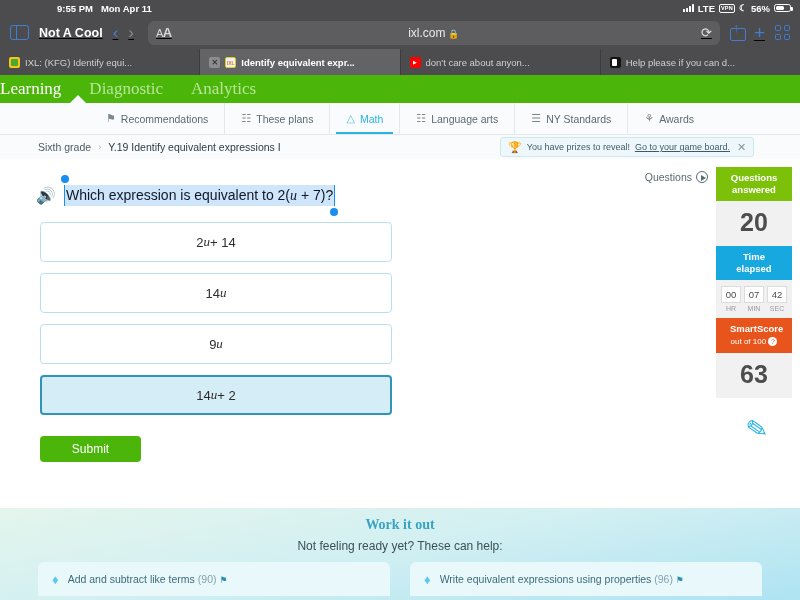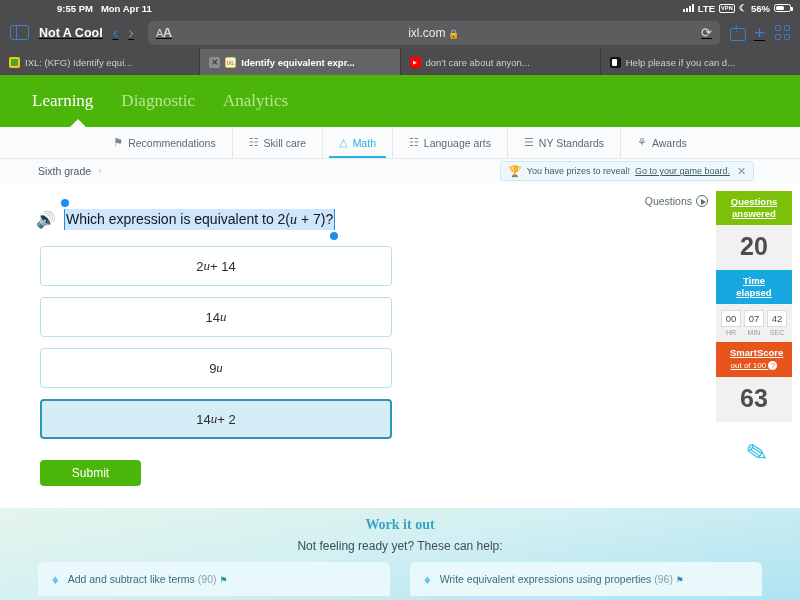--- a/index.html
+++ b/index.html
@@ -91,22 +91,22 @@
   .fav-purple::after { content:""; position:absolute; left:2px; top:2px; right:2px; bottom:2px;
       border-left:2px solid #fff; border-top:1px solid #fff; border-bottom:1px solid #fff; }
   .fav-yt { background: #ff0000; border-radius: 2px; }
   .fav-yt::after { content:"▶"; position:absolute; inset:0; color:#fff; font-size:5px;
       text-align:center; line-height:11px; }
   .fav-dark { background: #141414; }
   .fav-dark::after { content:""; position:absolute; left:2.5px; top:2px; width:5px; height:7px;
       background:#fff; border-radius:1px; }
 
   
-  .ixlnav { height: 52px; background: #4bb609; display: flex; align-items: center;
-    padding-left: 32px; gap: 28px; position: relative; }
+  .ixlnav { height: 28px; background: #4bb609; display: flex; align-items: center;
+    gap: 28px; position: relative; }
   .ixlnav a { font-family: "Liberation Serif", serif; font-size: 17px;
     color: #b8e59a; text-decoration: none; }
   .ixlnav a.active { color: #fff; }
   .nav-caret { position: absolute; bottom: 0; left: 70px; width: 0; height: 0;
     border-left: 8px solid transparent; border-right: 8px solid transparent;
     border-bottom: 8px solid #fafafa; }
 
   
   .subnav { height: 32px; background: #fafbfc; display: flex;
     align-items: stretch; justify-content: center; border-bottom: 1px solid #e3e8ea; }
@@ -168,21 +168,21 @@
 
   .submit { margin: 10px 0 0 40px; width: 101px; height: 26px; background: #4bb609;
     border: none; border-radius: 4px; color: #fff; font-size: 12px; cursor: pointer; }
 
   .pencil { position: absolute; right: 32px; top: 255px; font-size: 26px;
     color: #29b6e8; transform: rotate(-10deg); }
 
   
   .panel { position: absolute; right: 8px; top: 8px; width: 76px; text-align: center; }
   .p-head { color: #fff; font-size: 9.5px; font-weight: bold; padding: 5px 14px;
-    line-height: 12px; text-decoration: underline; }
+    line-height: 12px; }
   .p-head.green { background: #7cc00a; }
   .p-head.blue { background: #17a8e0; }
   .p-head.orange { background: #e8551c; }
   .p-body { background: #f1f1f1; padding: 7px 0 9px; }
   .p-num { font-size: 25px; font-weight: bold; color: #4d4d4d; }
   .p-sub { font-size: 8px; font-weight: normal; display: block; margin-top: 1px; }
   .qmark { display: inline-block; width: 9px; height: 9px; border-radius: 50%;
     background: #fff; color: #e8551c; font-size: 7px; line-height: 9px;
     vertical-align: middle; }
   .timer { display: flex; justify-content: center; gap: 3px; padding-top: 6px; }
@@ -283,21 +283,21 @@
     <span class="nav-caret"></span>
   </div>
 
   <div class="subnav">
     <div class="subitem">
       <span class="sicon">⚑</span>
       <span>Recommendations</span>
     </div>
     <div class="subitem">
       <span class="sicon">☷</span>
-      <span>Skill care</span>
+      <span>These plans</span>
     </div>
     <div class="subitem active">
       <span class="sicon">△</span>
       <span>Math</span>
     </div>
     <div class="subitem">
       <span class="sicon">☷</span>
       <span>Language arts</span>
     </div>
     <div class="subitem">
@@ -306,20 +306,21 @@
     </div>
     <div class="subitem">
       <span class="sicon">⚘</span>
       <span>Awards</span>
     </div>
   </div>
 
   <div class="crumbrow">
     <span>Sixth grade</span>
     <span class="sep">›</span>
+    <span class="crumb-skill">Y.19 Identify equivalent expressions I</span>
     <span class="kfg">KFG</span>
 
     <div class="prize">
       <span class="trophy">🏆</span>
       <span>You have prizes to reveal!</span>
       <a href="#">Go to your game board.</a>
       <span class="x">✕</span>
     </div>
   </div>
 

